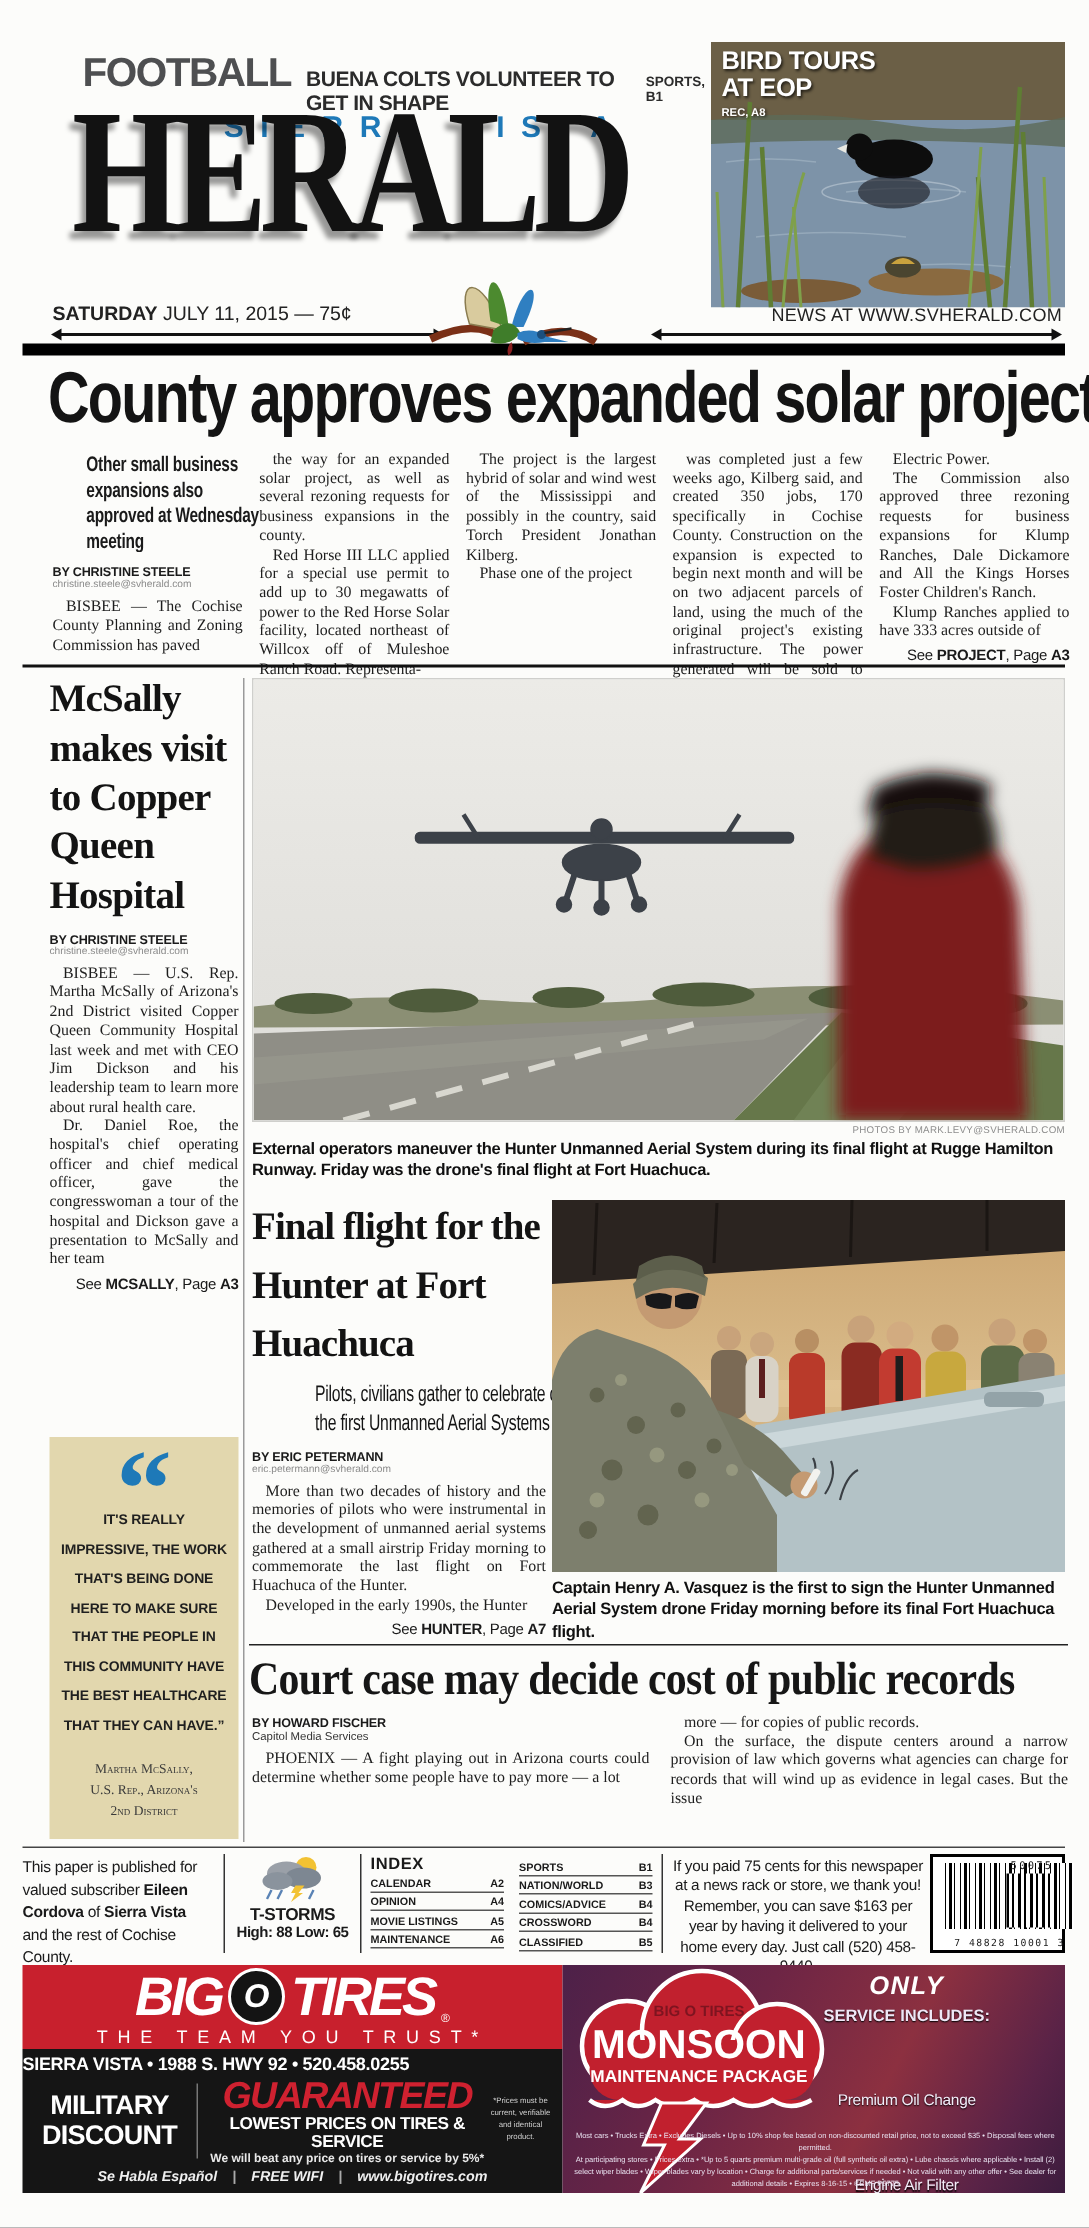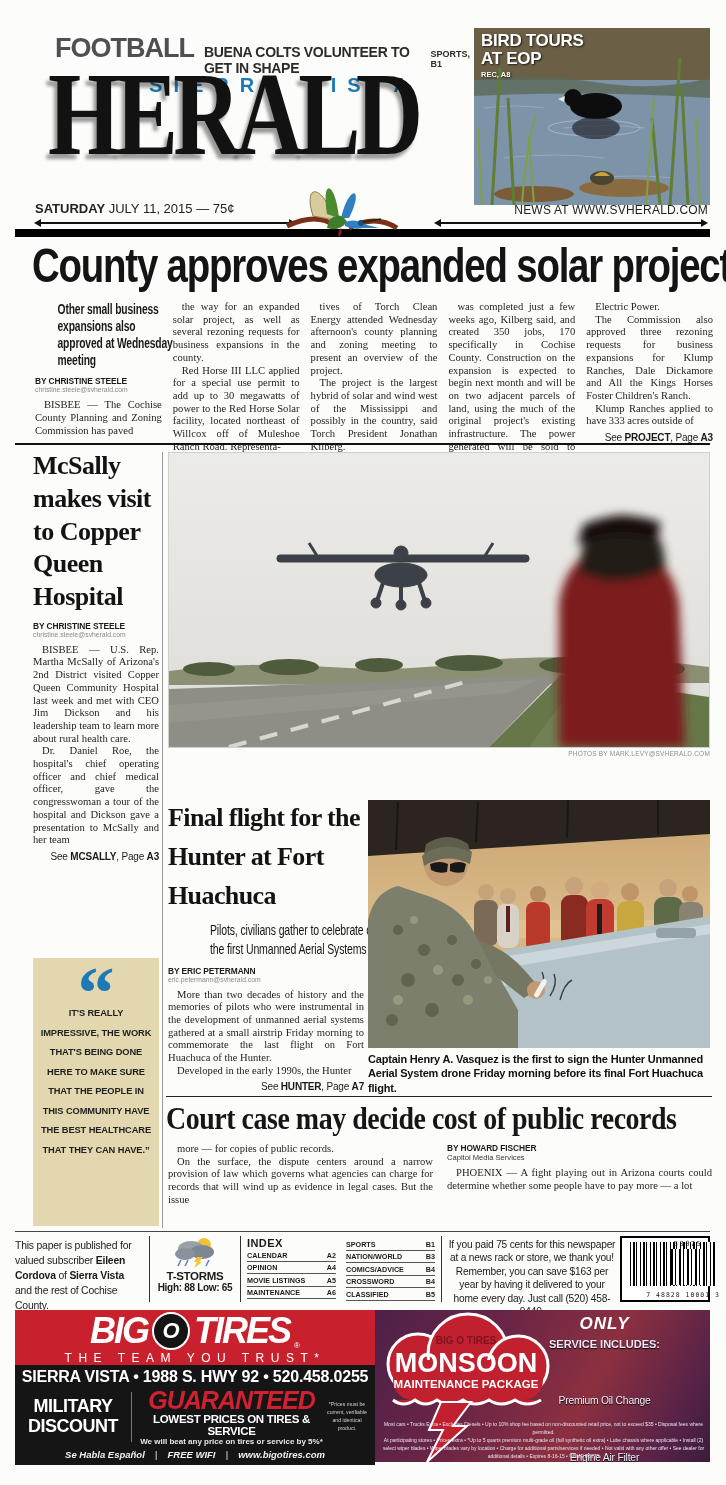--- a/index.html
+++ b/index.html
@@ -99,38 +99,38 @@
   .wx-temps{font-size:10px;font-weight:bold;letter-spacing:-0.3px;}
   .idx{width:188px;display:flex;gap:10px;padding-top:1px;}
   .idx-col{flex:1;}
   .idx-title{font-weight:bold;font-size:11px;letter-spacing:.4px;}
   .idx-row{display:flex;justify-content:space-between;font-size:7.2px;font-weight:bold;
            border-bottom:1px solid #555;padding:1.5px 0 1px;}
   .rack{width:168px;font-size:10.2px;line-height:1.32;text-align:center;padding-top:2px;letter-spacing:-0.2px;}
   .barcode{flex:1;border:2px solid #000;background:#fff;position:relative;margin-left:4px;}
   .bc-bars{position:absolute;left:8px;top:4px;width:86px;height:44px;
      background:repeating-linear-gradient(90deg,#000 0 1px,#fff 1px 3px,#000 3px 5px,#fff 5px 6px,#000 6px 7px,#fff 7px 10px);}
-  .bc-digits{position:absolute;left:4px;bottom:1px;width:94px;font-size:6.5px;letter-spacing:1px;text-align:right;font-family:"DejaVu Sans Mono",monospace;}
+  .bc-digits{position:absolute;left:4px;bottom:1px;width:94px;font-size:6.5px;letter-spacing:1px;text-align:center;font-family:"DejaVu Sans Mono",monospace;}
   .bc-addon{position:absolute;right:3px;top:2px;width:34px;text-align:center;}
   .bc-addon .num{font-size:7px;letter-spacing:1.5px;font-family:"DejaVu Sans Mono",monospace;}
   .bc-addon .bars{height:36px;margin-top:1px;
      background:repeating-linear-gradient(90deg,#000 0 2px,#fff 2px 4px,#000 4px 5px,#fff 5px 8px);}
 
   
   .ad{left:15px;top:1310px;width:695px;height:152px;display:flex;}
   .ad-left{width:360px;display:flex;flex-direction:column;}
   .ad-red{background:#c8202d;height:58px;text-align:center;padding-top:2px;}
   .logo-row{display:flex;align-items:center;justify-content:center;gap:4px;}
   .logo-txt{font-size:36px;font-weight:bold;font-style:italic;color:#fff;letter-spacing:-2px;line-height:1;}
   .logo-o{width:34px;height:34px;border-radius:50%;background:#141414;border:2px solid #fff;color:#fff;
           display:flex;align-items:center;justify-content:center;font-size:22px;font-weight:bold;font-style:italic;}
   .logo-reg{font-size:8px;color:#fff;align-self:flex-end;}
   .ad-tagline{color:#fff;font-size:12px;letter-spacing:6.5px;margin-top:1px;}
   .ad-black{background:#151515;flex:1;color:#fff;display:flex;flex-direction:column;}
-  .ad-address{font-size:16px;font-weight:bold;text-align:center;padding:3px 0 2px;letter-spacing:-0.2px;}
+  .ad-address{font-size:12px;font-weight:bold;padding:3px 0 2px;letter-spacing:-0.2px;}
   .ad-mid{display:flex;align-items:center;flex:1;padding:0 6px;}
   .military{width:104px;font-size:18px;font-weight:bold;line-height:1.1;text-align:center;letter-spacing:-0.5px;}
   .ad-vd{width:1px;background:#777;align-self:stretch;margin:4px 6px;}
   .guar-col{flex:1;text-align:center;}
   .guaranteed{color:#cf2130;font-size:25px;font-weight:bold;font-style:italic;letter-spacing:-1px;line-height:1;}
   .lowest{font-size:11.5px;font-weight:bold;letter-spacing:-0.3px;}
   .beat{font-size:8px;font-weight:bold;color:#e8e8e8;}
   .price-note{width:44px;font-size:5.2px;color:#cfcfcf;line-height:1.5;text-align:center;}
   .ad-links{font-size:9.5px;font-style:italic;color:#f0f0f0;text-align:center;padding:3px 0 5px;font-weight:bold;}
   .ad-links .sep{margin:0 10px;color:#aaa;}
@@ -231,21 +231,20 @@
       <div class="subhead1">Other small business expansions also approved at Wednesday meeting</div>
       <div class="byline">BY CHRISTINE STEELE</div>
       <div class="bymail">christine.steele@svherald.com</div>
       <p class="body">BISBEE — The Cochise County Planning and Zoning Commission has paved</p>
     </div>
     <div class="col">
       <p class="body">the way for an expanded solar project, as well as several rezoning requests for business expansions in the county.</p>
       <p class="body">Red Horse III LLC applied for a special use permit to add up to 30 megawatts of power to the Red Horse Solar facility, located northeast of Willcox off of Muleshoe Ranch Road. Representa-</p>
     </div>
     <div class="col">
-      <p class="body">tives of Torch Clean Energy attended Wednesday afternoon's county planning and zoning meeting to present an overview of the project.</p>
       <p class="body">The project is the largest hybrid of solar and wind west of the Mississippi and possibly in the country, said Torch President Jonathan Kilberg.</p>
       <p class="body">Phase one of the project</p>
     </div>
     <div class="col">
       <p class="body">was completed just a few weeks ago, Kilberg said, and created 350 jobs, 170 specifically in Cochise County. Construction on the expansion is expected to begin next month and will be on two adjacent parcels of land, using the much of the original project's existing infrastructure. The power generated will be sold to Tucson</p>
     </div>
     <div class="col">
       <p class="body">Electric Power.</p>
       <p class="body">The Commission also approved three rezoning requests for business expansions for Klump Ranches, Dale Dickamore and All the Kings Horses Foster Children's Ranch.</p>
       <p class="body">Klump Ranches applied to have 333 acres outside of</p>
@@ -260,20 +259,25 @@
     <div class="bymail">christine.steele@svherald.com</div>
     <p class="body">BISBEE — U.S. Rep. Martha McSally of Arizona's 2nd District visited Copper Queen Community Hospital last week and met with CEO Jim Dickson and his leadership team to learn more about rural health care.</p>
     <p class="body">Dr. Daniel Roe, the hospital's chief operating officer and chief medical officer, gave the congresswoman a tour of the hospital and Dickson gave a presentation to McSally and her team</p>
     <div class="jump"><span>See </span><b>MCSALLY</b><span>, Page </span><b>A3</b></div>
   </div>
   <div class="abs v-rule"></div>
 
   <div class="abs quote-box">
     <div class="quote-mark">“</div>
     <div class="quote-text">It's really impressive, the work that's being done here to make sure that the people in this community have the best healthcare that they can have.”</div>
+    <div class="quote-attr">
+      <div>Martha McSally,</div>
+      <div>U.S. Rep., Arizona's</div>
+      <div>2nd District</div>
+    </div>
   </div>
 
   <div class="abs drone-photo">
     <svg width="540" height="294" viewBox="0 0 540 294" preserveAspectRatio="none">
       <defs>
         <linearGradient id="sky" x1="0" y1="0" x2="0" y2="1">
           <stop offset="0" stop-color="#ecebe7"></stop>
             <stop offset="1" stop-color="#dddcd8"></stop>
         </linearGradient>
         <filter id="blur6">
@@ -306,20 +310,21 @@
         <path d="M150,106 l-10,-16 M314,106 l10,-16" stroke-width="3"></path>
       </g>
       <g filter="url(#blur6)">
         <path d="M390,294 L390,150 Q398,96 448,92 Q500,94 510,150 L516,294 Z" fill="#7c1d1d"></path>
         <path d="M410,120 Q412,66 452,62 Q496,66 496,116 Q470,130 436,128 Z" fill="#221a16"></path>
         <path d="M408,92 Q440,76 488,86 L492,70 Q452,54 414,72 Z" fill="#15100d"></path>
       </g>
     </svg>
   </div>
   <div class="abs credit">PHOTOS BY MARK.LEVY@SVHERALD.COM</div>
+  <div class="abs caption drone-cap">External operators maneuver the Hunter Unmanned Aerial System during its final flight at Rugge Hamilton Runway. Friday was the drone's final flight at Fort Huachuca.</div>
 
   <div class="abs hunter">
     <div class="hunter-hl">Final flight for the Hunter at Fort Huachuca</div>
     <div class="hunter-sub">Pilots, civilians gather to celebrate one of the first Unmanned Aerial Systems</div>
     <div class="byline">BY ERIC PETERMANN</div>
     <div class="bymail">eric.petermann@svherald.com</div>
     <p class="body">More than two decades of history and the memories of pilots who were instrumental in the development of unmanned aerial systems gathered at a small airstrip Friday morning to commemorate the last flight on Fort Huachuca of the Hunter.</p>
     <p class="body">Developed in the early 1990s, the Hunter</p>
     <div class="jump"><span>See </span><b>HUNTER</b><span>, Page </span><b>A7</b></div>
   </div>
@@ -411,27 +416,27 @@
         <rect x="170" y="178" width="5" height="20" rx="2" fill="#f2f2ee" transform="rotate(30 172 188)"></rect>
       </g>
     </svg>
   </div>
   <div class="abs caption signing-cap">Captain Henry A. Vasquez is the first to sign the Hunter Unmanned Aerial System drone Friday morning before its final Fort Huachuca flight.</div>
 
   <div class="abs rule2"></div>
   <div class="abs records-hl">Court case may decide cost of public records</div>
   <div class="abs records-cols">
     <div class="col">
-      <p class="body">more — for copies of public records.</p>
-      <p class="body">On the surface, the dispute centers around a narrow provision of law which governs what agencies can charge for records that will wind up as evidence in legal cases. But the issue</p>
-    </div>
-    <div class="col">
       <div class="byline" style="margin-top:0;">BY HOWARD FISCHER</div>
       <div class="byorg">Capitol Media Services</div>
       <p class="body">PHOENIX — A fight playing out in Arizona courts could determine whether some people have to pay more — a lot</p>
+    </div>
+    <div class="col">
+      <p class="body">more — for copies of public records.</p>
+      <p class="body">On the surface, the dispute centers around a narrow provision of law which governs what agencies can charge for records that will wind up as evidence in legal cases. But the issue</p>
     </div>
   </div>
 
   <div class="abs rule3"></div>
   <div class="abs strip">
     <div class="sub-note"><span>This paper is published for valued subscriber </span><b>Eileen Cordova</b><span> of </span><b>Sierra Vista</b><span> and the rest of Cochise County.</span></div>
     <div class="vd"></div>
     <div class="wx">
       <svg width="48" height="32" viewBox="0 0 48 32">
         <circle cx="33" cy="9" r="7" fill="#f2c233"></circle>

